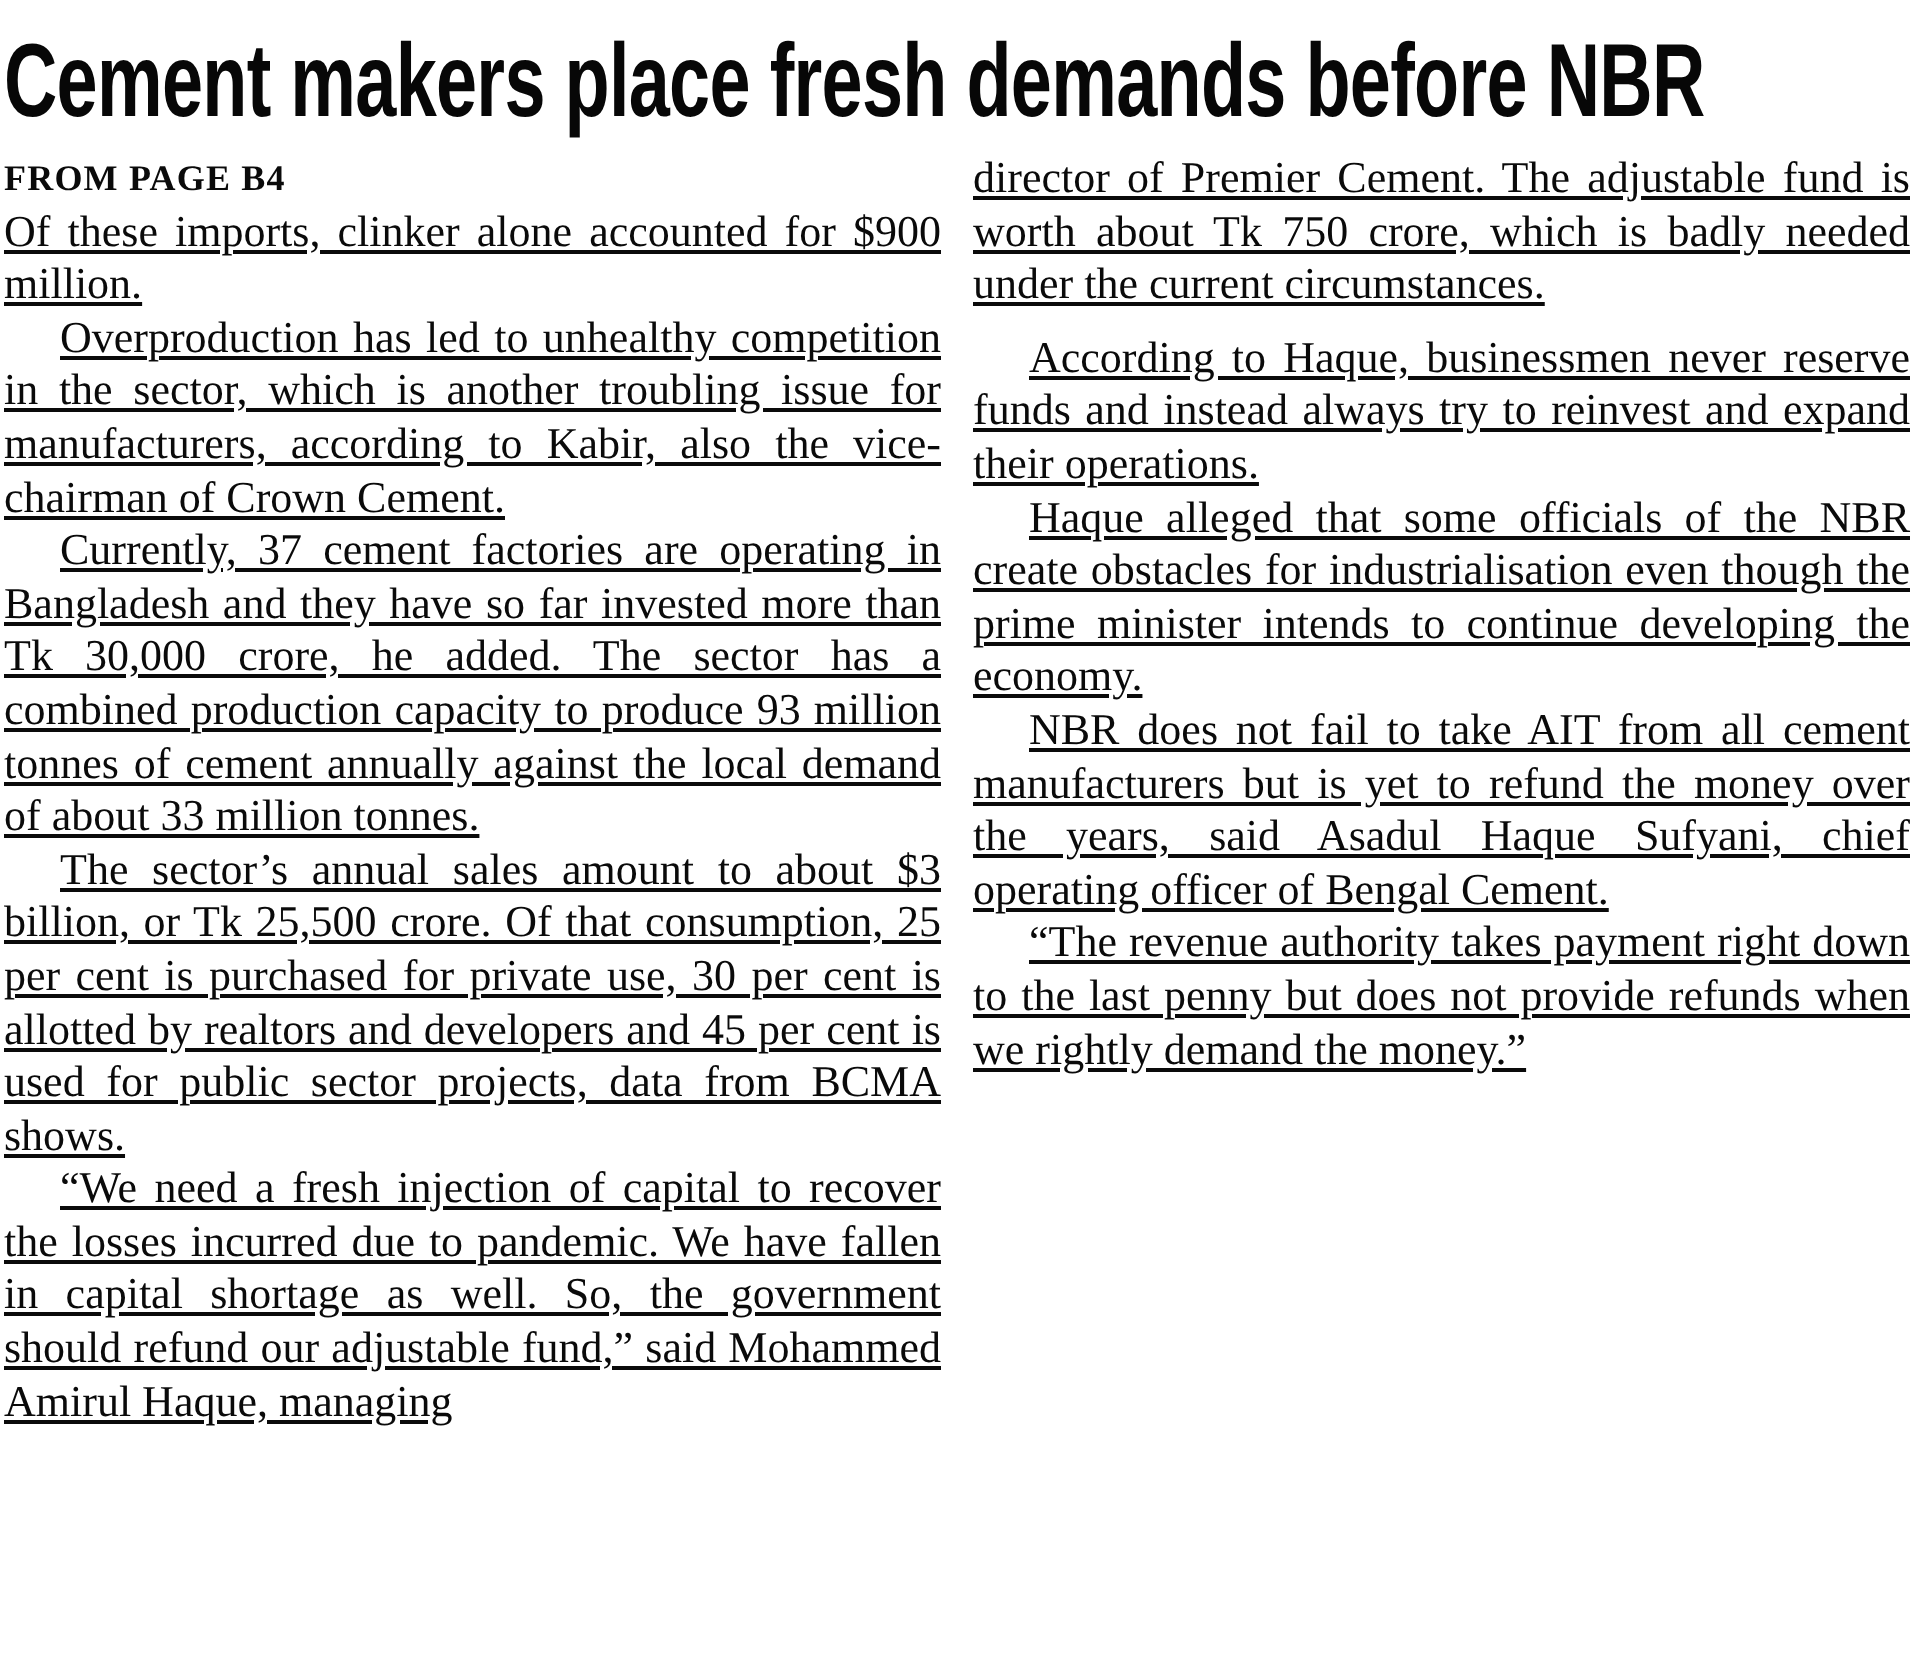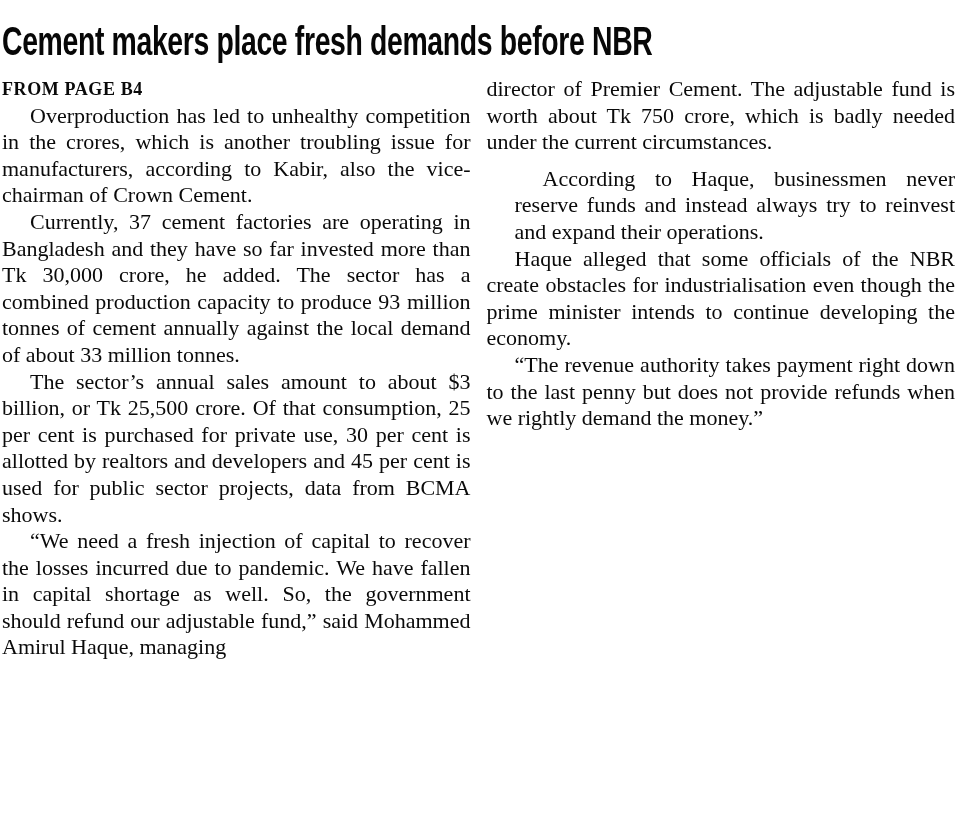--- a/index.html
+++ b/index.html
@@ -11,21 +11,21 @@
     margin: 0 auto;
     background: #ffffff;
     color: #0a0a0a;
     overflow: hidden;
     font-family: "Liberation Serif", serif;
   }
   .headline {
     margin: 8px 0 2px 2px;
     height: 66px;
     font-family: "Liberation Sans", sans-serif;
-    font-size: 40px;
+    font-size: 52px;
     font-weight: bold;
     line-height: 66px;
     color: #070707;
     white-space: nowrap;
     overflow: visible;
   }
   .headline .squeeze {
     display: inline-block;
     transform: scaleX(0.71);
     transform-origin: 0 50%;
@@ -48,47 +48,50 @@
     font-size: 18px;
     line-height: 26.6px;
     letter-spacing: 0.6px;
     color: #0a0a0a;
   }
   .col p.para {
     font-size: 22px;
     line-height: 26.6px;
     text-align: justify;
     color: #0a0a0a;
+    text-decoration: underline;
   }
   .col p.para.indent { text-indent: 28px; }
-  .col p.para.spaced { margin-top: 10px; margin-left: 28px; }
+  .col p.para.spaced { margin-top: 10px; }
 </style>
 </head>
 <body>
 
 <div class="page">
 
   <h1 class="headline"><span class="squeeze">Cement makers place fresh demands before NBR</span></h1>
 
   <div class="columns">
 
     <div class="col">
       <div class="kicker">FROM PAGE B4</div>
       <div>
-          <p class="para indent">Overproduction has led to unhealthy competition in the crores, which is another troubling issue for manufacturers, according to Kabir, also the vice-chairman of Crown Cement.</p>
+          <p class="para">Of these imports, clinker alone accounted for $900 million.</p>
+          <p class="para indent">Overproduction has led to unhealthy competition in the sector, which is another troubling issue for manufacturers, according to Kabir, also the vice-chairman of Crown Cement.</p>
           <p class="para indent">Currently, 37 cement factories are operating in Bangladesh and they have so far invested more than Tk 30,000 crore, he added. The sector has a combined production capacity to produce 93 million tonnes of cement annually against the local demand of about 33 million tonnes.</p>
           <p class="para indent">The sector’s annual sales amount to about $3 billion, or Tk 25,500 crore. Of that consumption, 25 per cent is purchased for private use, 30 per cent is allotted by realtors and developers and 45 per cent is used for public sector projects, data from BCMA shows.</p>
           <p class="para indent">“We need a fresh injection of capital to recover the losses incurred due to pandemic. We have fallen in capital shortage as well. So, the government should refund our adjustable fund,” said Mohammed Amirul Haque, managing</p>
         </div>
     </div>
 
     <div class="col">
       <div>
           <p class="para">director of Premier Cement. The adjustable fund is worth about Tk 750 crore, which is badly needed under the current circumstances.</p>
           <p class="para indent spaced">According to Haque, businessmen never reserve funds and instead always try to reinvest and expand their operations.</p>
           <p class="para indent">Haque alleged that some officials of the NBR create obstacles for industrialisation even though the prime minister intends to continue developing the economy.</p>
+          <p class="para indent">NBR does not fail to take AIT from all cement manufacturers but is yet to refund the money over the years, said Asadul Haque Sufyani, chief operating officer of Bengal Cement.</p>
           <p class="para indent">“The revenue authority takes payment right down to the last penny but does not provide refunds when we rightly demand the money.”</p>
         </div>
     </div>
 
   </div>
 
 </div>
 
 </body></html>

